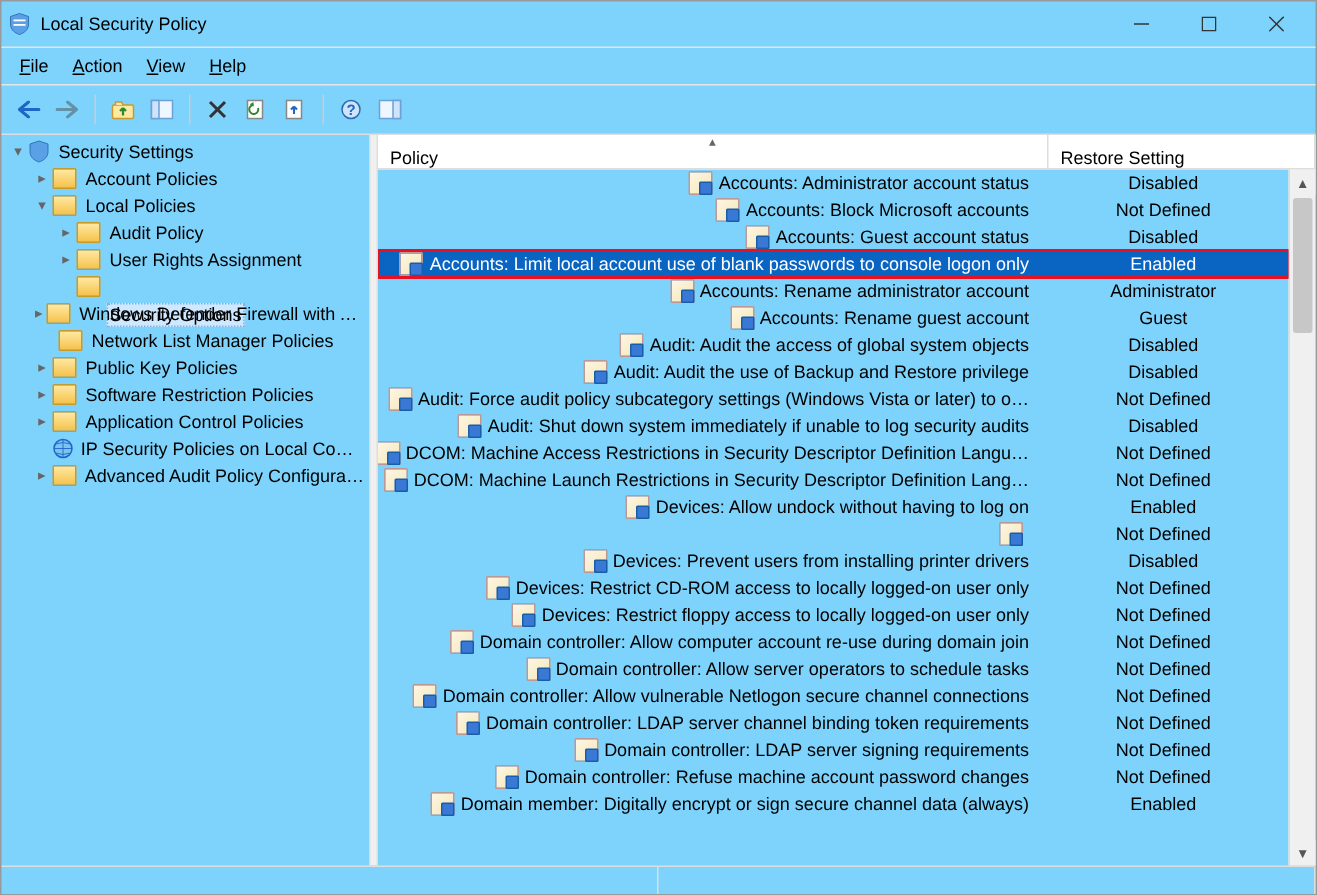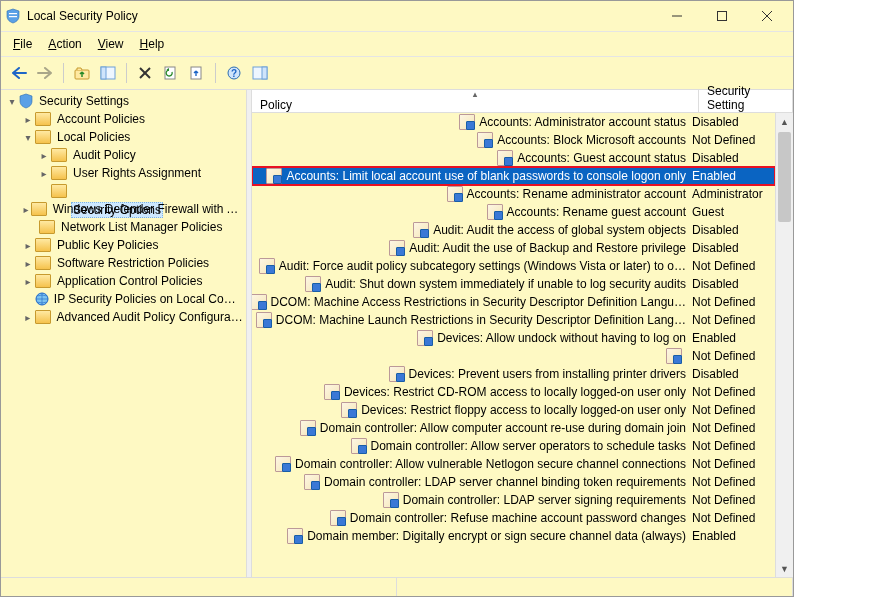--- a/index.html
+++ b/index.html
@@ -1,16 +1,16 @@
 <!DOCTYPE html>
 <html><head>
 <meta charset="utf-8">
 <style>
   html,body{margin:0;padding:0;font-family:"Segoe UI",Tahoma,sans-serif;font-size:12px;color:#000;background:#fff;}
-  .window{width:794px;height:597px;border:1px solid #999;background:#fef9c3;position:relative;display:flex;flex-direction:column;box-sizing:border-box;}
+  .window{width:878px;height:597px;border:1px solid #999;background:#7dd3fc;position:relative;display:flex;flex-direction:column;box-sizing:border-box;}
   .titlebar{height:30px;display:flex;align-items:center;padding:0 4px;border-bottom:1px solid #e5e5e5;}
   .titlebar .icon{width:16px;height:16px;margin-right:6px;display:inline-flex;align-items:center;justify-content:center;}
   .title-text{flex:1;}
   .win-controls{display:flex;}
   .win-btn{width:45px;height:30px;display:flex;align-items:center;justify-content:center;color:#333;}
   .menubar{height:20px;display:flex;align-items:center;padding:2px 6px;gap:4px;border-bottom:1px solid #e5e5e5;}
   .menu-item{padding:1px 6px;}
   .menu-item u{text-decoration:underline;}
   .toolbar{height:28px;display:flex;align-items:center;padding:2px 6px;border-bottom:1px solid #ddd;gap:2px;}
   .tool-btn{width:22px;height:22px;display:flex;align-items:center;justify-content:center;border:1px solid transparent;color:#555;}
@@ -19,21 +19,21 @@
   .tree-pane{width:245px;overflow:auto;padding:2px 0;}
   .split{width:4px;background:#f0f0f0;border-left:1px solid #ddd;border-right:1px solid #ddd;cursor:col-resize;}
   .list-pane{flex:1;display:flex;flex-direction:column;min-width:0;}
   .list-hdr{height:22px;display:flex;align-items:center;border-bottom:1px solid #ddd;background:#fff;}
   .list-hdr-cell{height:100%;display:flex;align-items:flex-end;padding:0 8px;border-right:1px solid #ddd;position:relative;user-select:none;}
   .list-hdr-cell .sort{position:absolute;top:-1px;left:50%;transform:translateX(-50%);font-size:9px;color:#666;}
   .list-body{flex:1;overflow:auto;position:relative;}
   .row{height:18px;display:flex;align-items:center;white-space:nowrap;}
   .row.sel{background:#0a64c2;color:#fff;outline:2px solid #e81123;outline-offset:-1px;}
   .row .c1{width:430px;display:flex;align-items:center;padding-left:4px;overflow:hidden;text-overflow:ellipsis;justify-content:flex-end;}
-  .row .c2{flex:1;padding-left:6px;overflow:hidden;text-overflow:ellipsis;}
+  .row .c2{flex:1;padding-left:6px;overflow:hidden;text-overflow:ellipsis;text-align:center;}
   .pol-icon{width:16px;height:16px;margin-right:4px;flex-shrink:0;display:inline-block;background:linear-gradient(135deg,#fdf6e3 0%, #f5e6b8 100%);border:1px solid #b99;border-radius:1px;position:relative;box-sizing:border-box;}
   .pol-icon::after{content:"";position:absolute;right:-1px;bottom:-1px;width:7px;height:7px;background:#3a78d6;border:1px solid #175ea8;border-radius:1px;}
   .folder-icon{width:16px;height:14px;margin-right:4px;display:inline-block;background:linear-gradient(#ffe9a2,#f5c24c);border:1px solid #c79a2e;border-radius:1px;box-sizing:border-box;flex-shrink:0;}
   .shield-icon{width:14px;height:16px;margin-right:4px;display:inline-block;flex-shrink:0;}
   .tree-row{display:flex;align-items:center;height:18px;white-space:nowrap;}
   .tree-row .exp{width:14px;height:14px;display:inline-flex;align-items:center;justify-content:center;color:#666;font-size:10px;cursor:pointer;}
   .tree-row .lbl{padding:0 2px;overflow:hidden;text-overflow:ellipsis;}
   .tree-row.sel .lbl{background:#cde8ff;border:1px dotted #7eb4e3;padding:0 1px;margin-top:38px;}
   .statusbar{height:18px;border-top:1px solid #ddd;display:flex;}
   .statusbar .sec{flex:1;border-right:1px solid #ddd;}
@@ -225,21 +225,21 @@
 
     <div class="split"></div>
 
     <div class="list-pane">
       <div class="list-hdr">
         <div class="list-hdr-cell" style="width:430px;">
           <span>Policy</span>
           <span class="sort">▴</span>
         </div>
         <div class="list-hdr-cell" style="flex:1;">
-          <span>Security Setting</span>
+          <span>Restore Setting</span>
         </div>
       </div>
       <div style="flex:1;display:flex;min-height:0;">
         <div class="list-body" id="rows">
             <div class="row">
               <div class="c1">
                 <span class="pol-icon"></span>
                 <span>Accounts: Administrator account status</span>
               </div>
               <div class="c2">Disabled</div>

